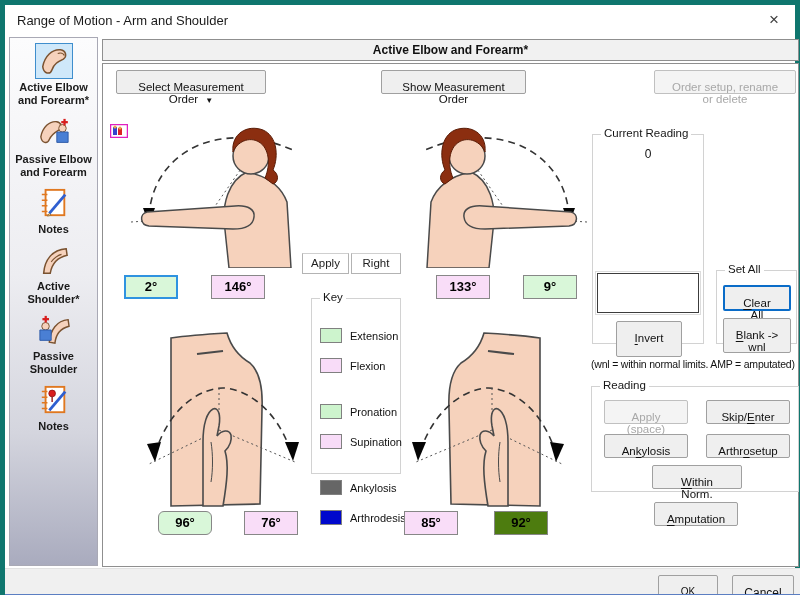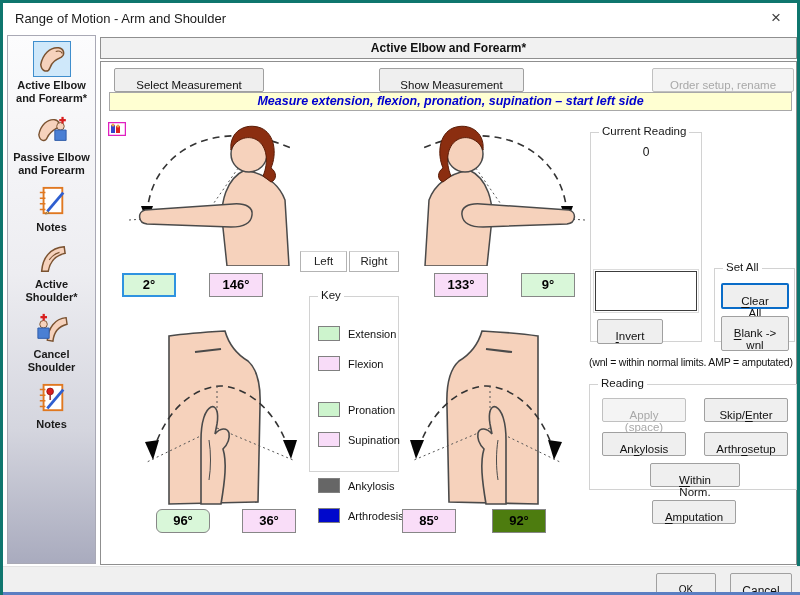--- a/index.html
+++ b/index.html
@@ -1,21 +1,21 @@
 <!DOCTYPE html>
 <html><head>
 <meta charset="utf-8">
 <style>
   * { margin:0; padding:0; box-sizing:border-box; }
   html,body { width:800px; height:595px; }
   body { font-family:"Liberation Sans", sans-serif; background:#fff; position:relative; overflow:hidden; }
   .abs { position:absolute; }
 
   
-  #dialog { position:absolute; left:0; top:0; width:800px; height:595px; background:#fff; border:3px solid #0f766e;text-decoration:underline; }
+  #dialog { position:absolute; left:0; top:0; width:800px; height:595px; background:#fff; border:5px solid #0f766e;text-decoration:underline; }
   #titlebar { position:absolute; left:0; top:0; width:100%; height:30px; background:#fff; }
   #title-text { position:absolute; left:12px; top:8px; font-size:13px; color:#1b1b1b; }
   #close-btn { position:absolute; right:16px; top:5px; font-size:17px; color:#404040; cursor:pointer; line-height:20px; }
 
   
   #sidebar { position:absolute; left:4px; top:32px; width:89px; height:529px;
     background:linear-gradient(#fcfcfd 0%, #ededf1 45%, #d4d5de 75%, #a9abbe 100%);
     border:1px solid #a9a9b5; }
   .sb-item { display:flex; flex-direction:column; align-items:center; cursor:pointer; }
   .sb-icon { width:38px; height:36px; display:flex; align-items:center; justify-content:center; }
@@ -146,21 +146,21 @@
     <div class="sb-item" style="margin-top:6px">
       <span class="sb-icon">
         <svg width="32" height="32" viewBox="0 0 34 34">
           <path d="M12,30 C13,17 20,7 32,6 L33,13 C25,15 19,21 18,31 Z" fill="#f6d2bc" stroke="#7a5230" stroke-width="1.5"></path>
           <circle cx="8" cy="13" r="4" fill="#f6d2bc" stroke="#7a5230" stroke-width="1"></circle>
           <path d="M2,17 L14,17 L14,28 L2,28 Z" fill="#4a7fd4" stroke="#2d5aa8" stroke-width="1"></path>
           <rect x="7" y="2" width="2.4" height="7" fill="#d81e1e"></rect>
           <rect x="4.7" y="4.3" width="7" height="2.4" fill="#d81e1e"></rect>
         </svg>
       </span>
-      <span class="sb-label">Cancel Shoulder</span>
+      <span class="sb-label">Passive Shoulder</span>
     </div>
     <div class="sb-item" style="margin-top:6px">
       <span class="sb-icon">
         <svg width="30" height="30" viewBox="0 0 32 32">
           <rect x="7" y="2" width="20" height="27" fill="#ffffff" stroke="#e07820" stroke-width="2"></rect>
           <path d="M3,7 h6 M3,13 h6 M3,19 h6 M3,25 h6" stroke="#e07820" stroke-width="1.6"></path>
           <path d="M11,27 L28,7" stroke="#2f5fd0" stroke-width="3"></path>
           <circle cx="14" cy="9" r="3.6" fill="#d81e1e" stroke="#8a0f0f" stroke-width="0.8"></circle>
           <path d="M14,12.5 L14,18" stroke="#8a0f0f" stroke-width="1.4"></path>
         </svg>
@@ -173,42 +173,41 @@
 
   <div id="panel">
 
     <button class="btn" style="left:13px;top:6px;width:150px;height:20px">
       <span>Select Measurement Order</span>
       <span style="font-size:8px;margin-left:4px">▼</span>
     </button>
     <button class="btn" style="left:278px;top:6px;width:145px;height:20px">Show Measurement Order</button>
     <button class="btn disabled" style="left:551px;top:6px;width:142px;height:20px">Order setup, rename or delete</button>
 
-    <div id="banner">Measure extension, flexion, pronation, supination – start left side</div>
 
     <span class="abs" style="left:7px;top:60px">
       <svg width="18" height="14" viewBox="0 0 18 14">
         <rect x="0.5" y="0.5" width="17" height="13" fill="#fff" stroke="#e020c0" stroke-width="1.5"></rect>
         <rect x="3" y="3" width="4" height="8" fill="#3344cc"></rect>
         <rect x="8" y="4" width="4" height="7" fill="#dd2222"></rect>
         <circle cx="5" cy="3" r="1.6" fill="#e8a64c"></circle>
         <circle cx="10" cy="4" r="1.6" fill="#e8a64c"></circle>
       </svg>
     </span>
 
     <svg class="figure" style="left:20px;top:52px" width="230" height="152" viewBox="0 0 230 152">
       <use href="#fig-person-side"></use>
     </svg>
     <svg class="figure" style="left:262px;top:52px" width="230" height="152" viewBox="0 0 230 152">
       <g transform="scale(-1,1) translate(-230,0)">
           <use href="#fig-person-side"></use>
         </g>
     </svg>
 
-    <div class="tab" style="left:199px;top:189px;width:47px">Left</div>
+    <div class="tab" style="left:199px;top:189px;width:47px">Apply</div>
     <div class="tab" style="left:248px;top:189px;width:50px">Right</div>
 
     <div class="meas selected" style="left: 21px; top: 211px; background: rgb(217, 247, 217);">2°</div>
     <div class="meas" style="left: 108px; top: 211px; background: rgb(249, 221, 248);">146°</div>
     <div class="meas" style="left: 333px; top: 211px; background: rgb(249, 221, 248);">133°</div>
     <div class="meas" style="left: 420px; top: 211px; background: rgb(217, 247, 217);">9°</div>
 
     <div class="gb" style="left:208px;top:234px;width:90px;height:176px">
       <span class="gb-label">Key</span>
       <div style="padding-top:14px">
@@ -244,29 +243,29 @@
     <svg class="figure" style="left:40px;top:266px" width="160" height="180" viewBox="0 0 160 180">
       <use href="#fig-torso-rotation"></use>
     </svg>
     <svg class="figure" style="left:305px;top:266px" width="160" height="180" viewBox="0 0 160 180">
       <g transform="scale(-1,1) translate(-160,0)">
           <use href="#fig-torso-rotation"></use>
         </g>
     </svg>
 
     <div class="meas" style="left: 55px; top: 447px; background: rgb(217, 247, 217); border-radius: 6px;">96°</div>
-    <div class="meas" style="left: 141px; top: 447px; background: rgb(249, 221, 248);">36°</div>
+    <div class="meas" style="left: 141px; top: 447px; background: rgb(249, 221, 248);">76°</div>
     <div class="meas" style="left: 301px; top: 447px; background: rgb(249, 221, 248);">85°</div>
     <div class="meas" style="left: 391px; top: 447px; background: #4d7c0f;">92°</div>
 
     <div class="gb" style="left:489px;top:70px;width:112px;height:210px">
       <span class="gb-label">Current Reading</span>
       <div id="cr-value">0</div>
       <input id="cr-input" type="text" value="" style="">
-      <button class="btn" style="left:6px;top:186px;width:66px;height:25px"><span></span><span class="ak">I</span><span>nvert</span></button>
+      <button class="btn" style="left:23px;top:186px;width:66px;height:36px"><span></span><span class="ak">I</span><span>nvert</span></button>
     </div>
 
     <div class="gb" style="left:613px;top:206px;width:81px;height:74px">
       <span class="gb-label">Set All</span>
       <button class="btn focused" style="left:6px;top:14px;width:68px;height:21px"><span></span><span class="ak">C</span><span>lear All</span></button>
       <button class="btn" style="left:6px;top:47px;width:68px;height:35px"><span></span><span class="ak">B</span><span>lank -&gt; wnl</span></button>
     </div>
 
     <div id="wnl-note">(wnl = within normal limits. AMP = amputated)</div>
 

